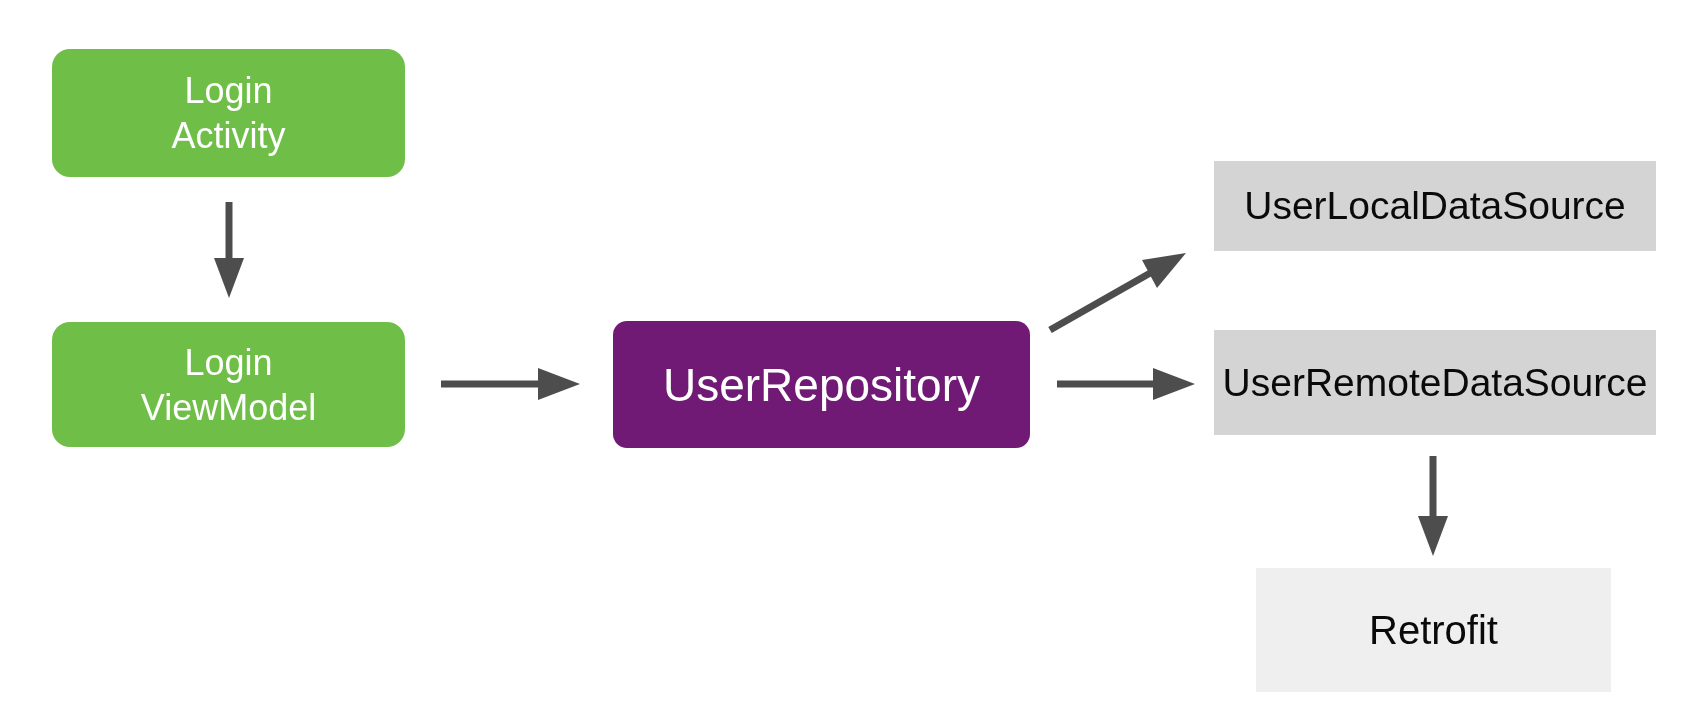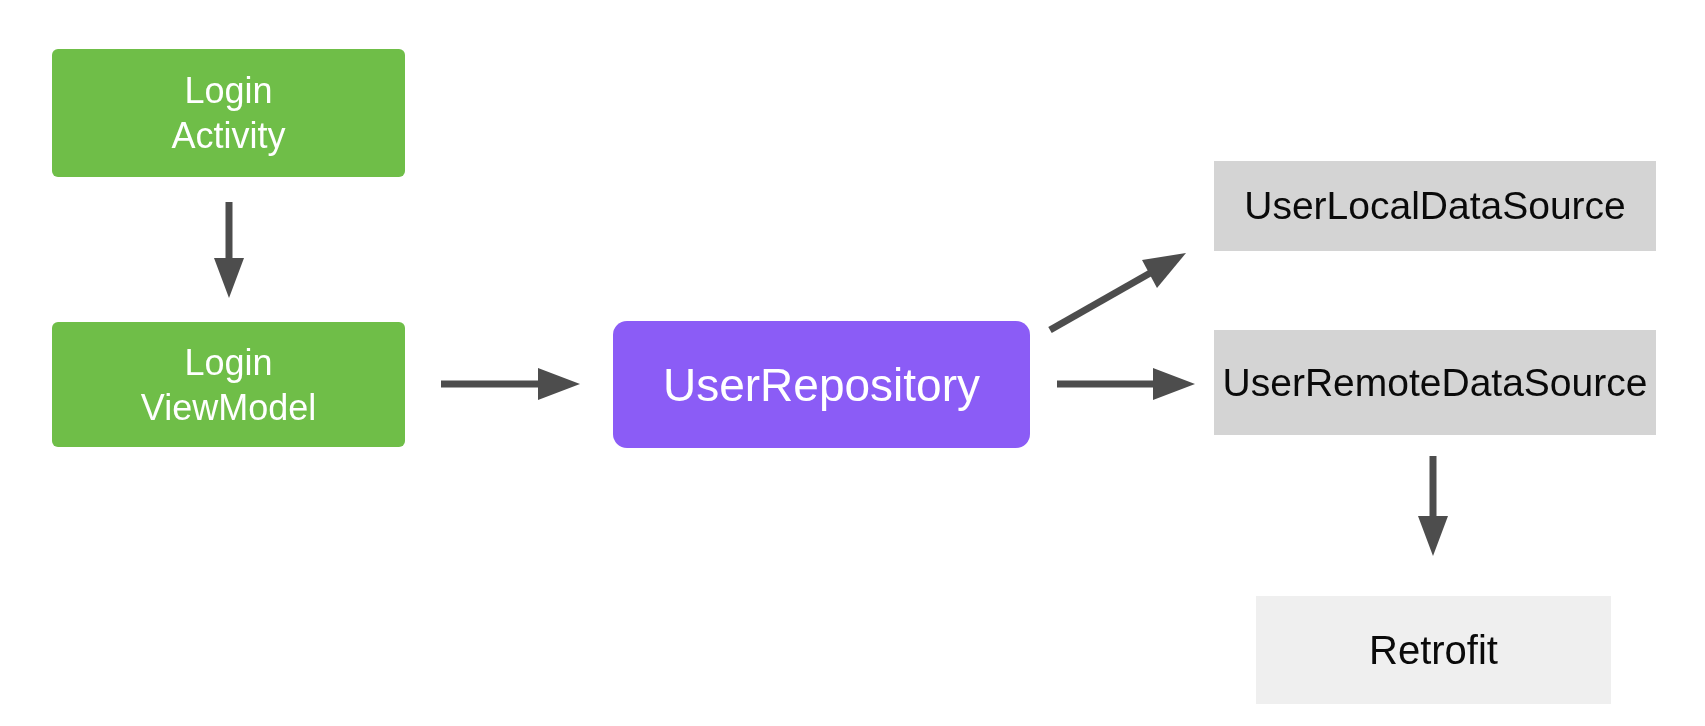--- a/index.html
+++ b/index.html
@@ -36,46 +36,46 @@
     display: flex;
     align-items: center;
     justify-content: center;
     text-align: center;
     white-space: pre-line;
     box-sizing: border-box;
   }
   .node.green {
     background: #6fbe48;
     color: #ffffff;
-    border-radius: 6px;
+    border-radius: 18px;
     font-size: 36px;
     line-height: 45px;
   }
   .node.dark {
-    background: #8b5cf6;
+    background: #701a75;
     color: #ffffff;
     border-radius: 14px;
     font-size: 46px;
   }
   .node.lightgray {
     background: #d4d4d4;
     color: #0a0a0a;
     font-size: 39px;
   }
   .node.lightest {
     background: #efefef;
     color: #0a0a0a;
     font-size: 40px;
   }
   .n-login-activity   { left: 52px;   top: 49px;  width: 353px; height: 128px; }
   .n-login-viewmodel  { left: 52px;   top: 322px; width: 353px; height: 125px; }
   .n-user-repository  { left: 613px;  top: 321px; width: 417px; height: 127px; }
   .n-user-local       { left: 1214px; top: 161px; width: 442px; height: 90px; }
   .n-user-remote      { left: 1214px; top: 330px; width: 442px; height: 105px; }
-  .n-retrofit         { left: 1256px; top: 596px; width: 355px; height: 108px; }
+  .n-retrofit         { left: 1256px; top: 568px; width: 355px; height: 124px; }
 </style>
 </head>
 <body>
 
 <div class="canvas">
 
   <svg class="edges" viewBox="0 0 1705 726" xmlns="http://www.w3.org/2000/svg">
     <g>
       <line x1="229" y1="202" x2="229" y2="262"></line>
       <polygon points="214,258 244,258 229,298"></polygon>

